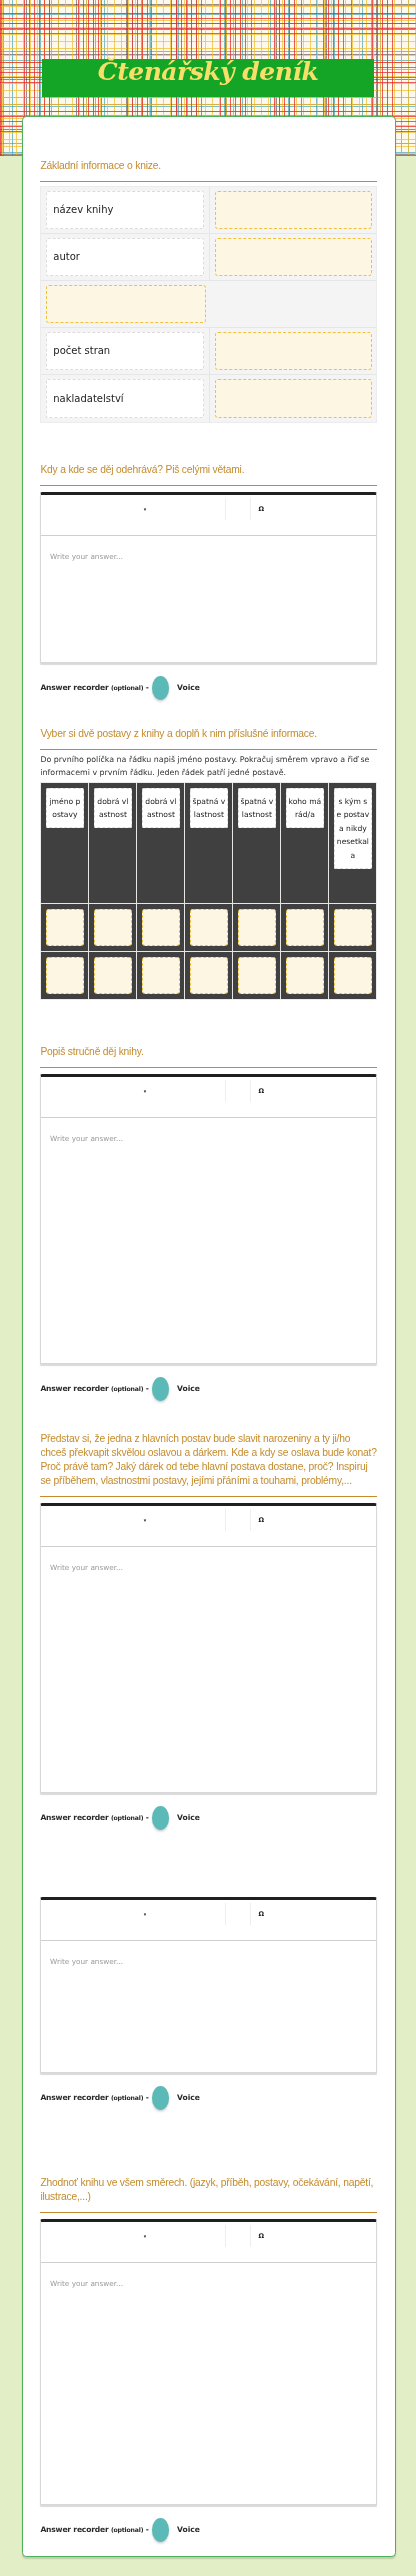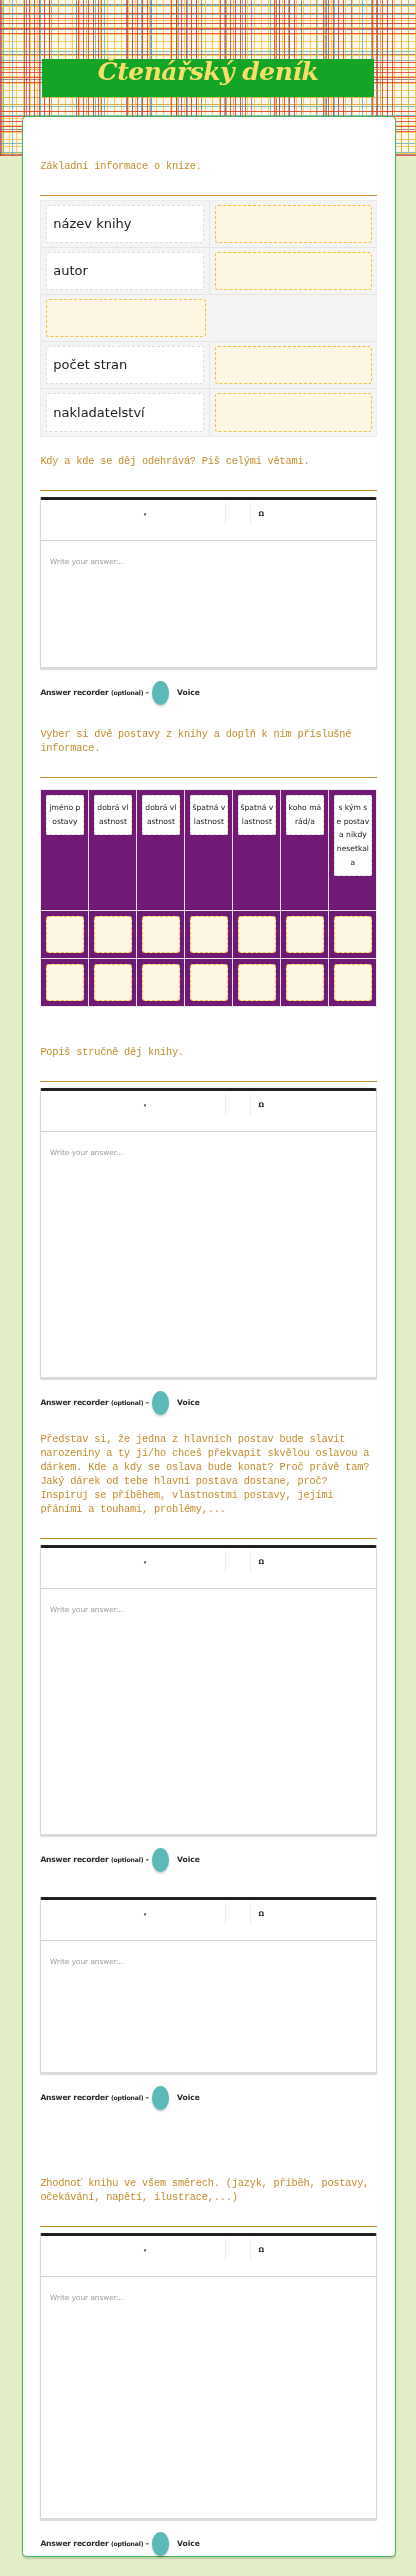--- a/index.html
+++ b/index.html
@@ -37,25 +37,25 @@
   }
   .card {
     position: absolute; left: 22px; top: 116px; width: 374px; height: 2441px;
     background: #fff;
     border: 1.6px solid #4db05a;
     border-radius: 4.3px;
     box-shadow: 0 1.1px 1.6px rgba(0,0,0,0.15);
   }
   .section { position: absolute; left: 17.4px; width: 337px; }
   .q-title {
-    font-family: Liberation Mono, monospace;
+    font-family: Liberation Sans, sans-serif;
     color: #c48b2d;
     font-size: 10.3px; line-height: 14px;
     font-weight: normal;
-    padding-bottom: 22px;
+    padding-bottom: 8px;
     border-bottom: 0.5px solid #c48b2d;
     letter-spacing: -0.2px;
   }
   .q-desc {
     font-family: "DejaVu Sans", sans-serif;
     font-size: 7.9px; color: #333; line-height: 12.5px;
     margin-top: 4.3px;
   }
   
   .info-table {
@@ -63,30 +63,30 @@
     border: 0.5px solid #ececec; background: #f4f4f5;
   }
   .info-row { display: flex; height: 47px; border-bottom: 0.5px solid #e6e6e6; }
   .info-row:last-child { border-bottom: none; }
   .info-cell { width: 169px; padding: 4.3px 4.9px; }
   .info-cell + .info-cell { border-left: 0.5px solid #e6e6e6; }
   .label-box {
     height: 100%; background: #fff;
     border: 0.8px dashed #dcdcdc; border-radius: 1.6px;
     display: flex; align-items: center; padding-left: 6px;
-    font-family: "DejaVu Sans", sans-serif; font-size: 13px; color: #222;
+    font-family: "DejaVu Sans", sans-serif; font-size: 10px; color: #222;
   }
   .answer-box {
     height: 100%; background: #fdf6e3;
     border: 0.8px dashed #f0c040; border-radius: 3.3px;
   }
   
   .char-table {
-    margin-top: 11px; width: 337px;
-    border: 0.5px solid #ececec; background: #701a75;
+    margin-top: 3px; width: 337px;
+    border: 0.5px solid #ececec; background: #404040;
   }
   .char-row { display: flex; border-bottom: 0.5px solid #e6e6e6; }
   .char-row:last-child { border-bottom: none; }
   .char-cell { flex: 1; padding: 4.9px 4.9px; }
   .char-cell + .char-cell { border-left: 0.5px solid #e6e6e6; }
   .char-head .char-cell { height: 120px; }
   .char-head .label-box {
     height: auto; align-items: flex-start; justify-content: center;
     text-align: center; padding: 5.4px 1.1px 5.4px 1.1px;
     font-size: 7.6px; line-height: 13.6px;
@@ -187,21 +187,21 @@
         <div class="info-cell">
             <div class="label-box">nakladatelství</div>
           </div>
         <div class="info-cell">
             <div class="answer-box"></div>
           </div>
       </div>
     </div>
   </div>
 
-  <div class="section" style="top:337px;">
+  <div class="section" style="top:346px;">
     <h2 class="q-title">Kdy a kde se děj odehrává? Piš celými větami.</h2>
     <div class="editor">
       <div class="toolbar">
         <div class="tb-dropdown">
             <span>▾</span>
           </div>
         <div class="tb-sep1"></div>
         <div class="tb-sep2"></div>
         <div class="tb-omega">
             <span>Ω</span>
@@ -211,20 +211,21 @@
     </div>
     <div class="recorder">
       <span class="rec-label"><span>Answer recorder</span> <span class="rec-opt">(optional)</span> <span>-</span></span>
       <button class="rec-button"></button>
       <span class="rec-voice">Voice</span>
     </div>
   </div>
 
   <div class="section" style="top:610px;">
     <h2 class="q-title">Vyber si dvě postavy z knihy a doplň k nim příslušné informace.</h2>
+    <p class="q-desc">Do prvního políčka na řádku napiš jméno postavy. Pokračuj směrem vpravo a řiď se informacemi v prvním řádku. Jeden řádek patří jedné postavě.</p>
     <div class="char-table">
       <div class="char-row char-head">
         <div class="char-cell">
             <div class="label-box">jméno postavy</div>
           </div>
         <div class="char-cell">
             <div class="label-box">dobrá vlastnost</div>
           </div>
         <div class="char-cell">
             <div class="label-box">dobrá vlastnost</div>

